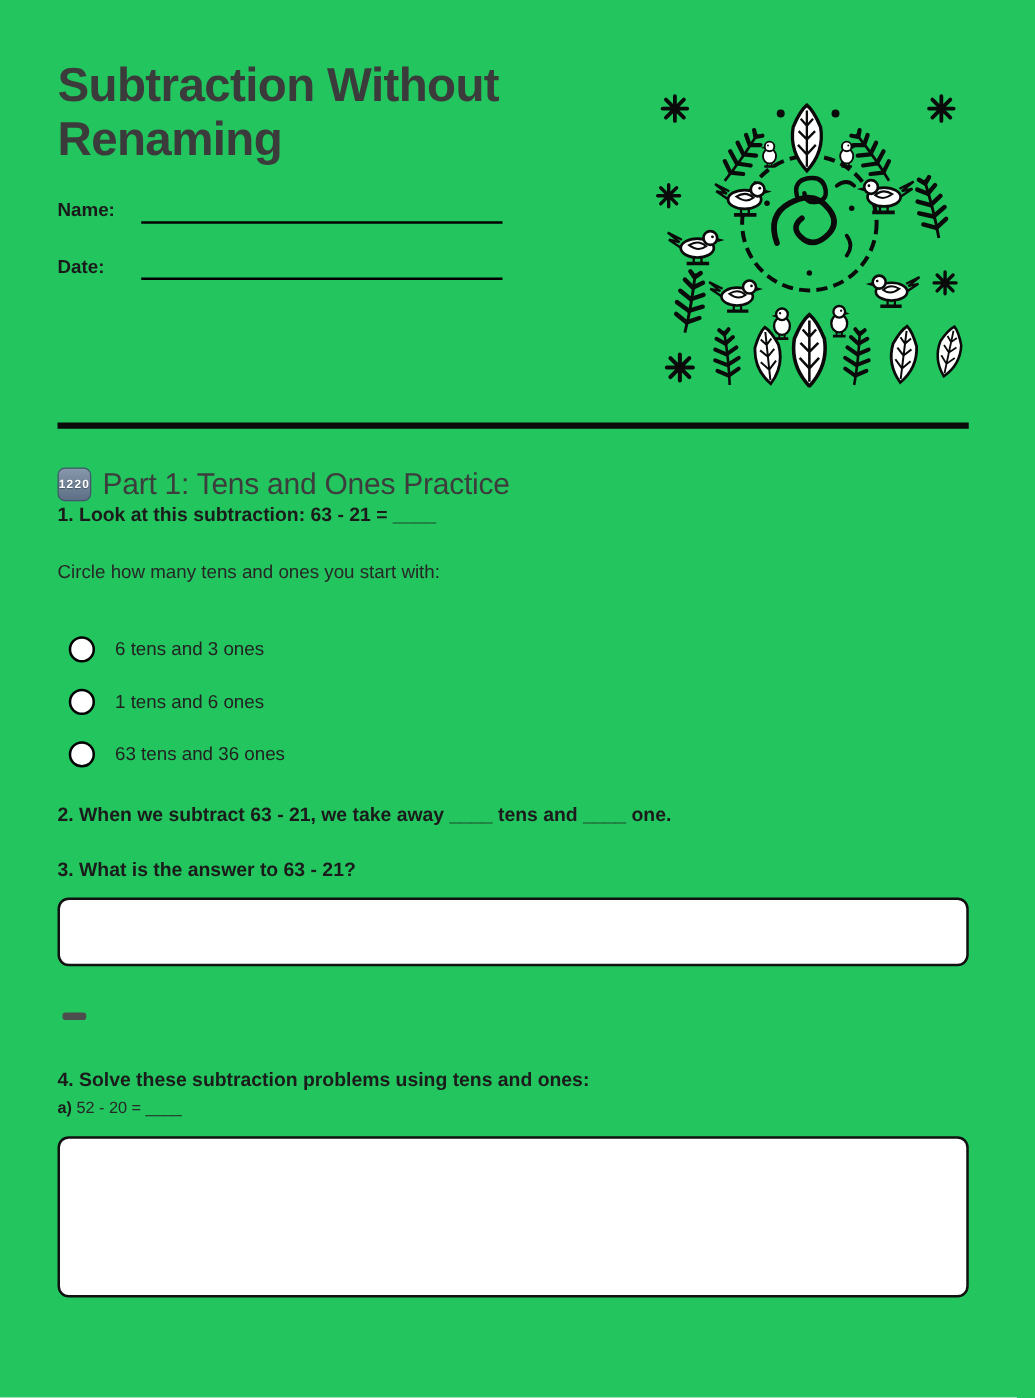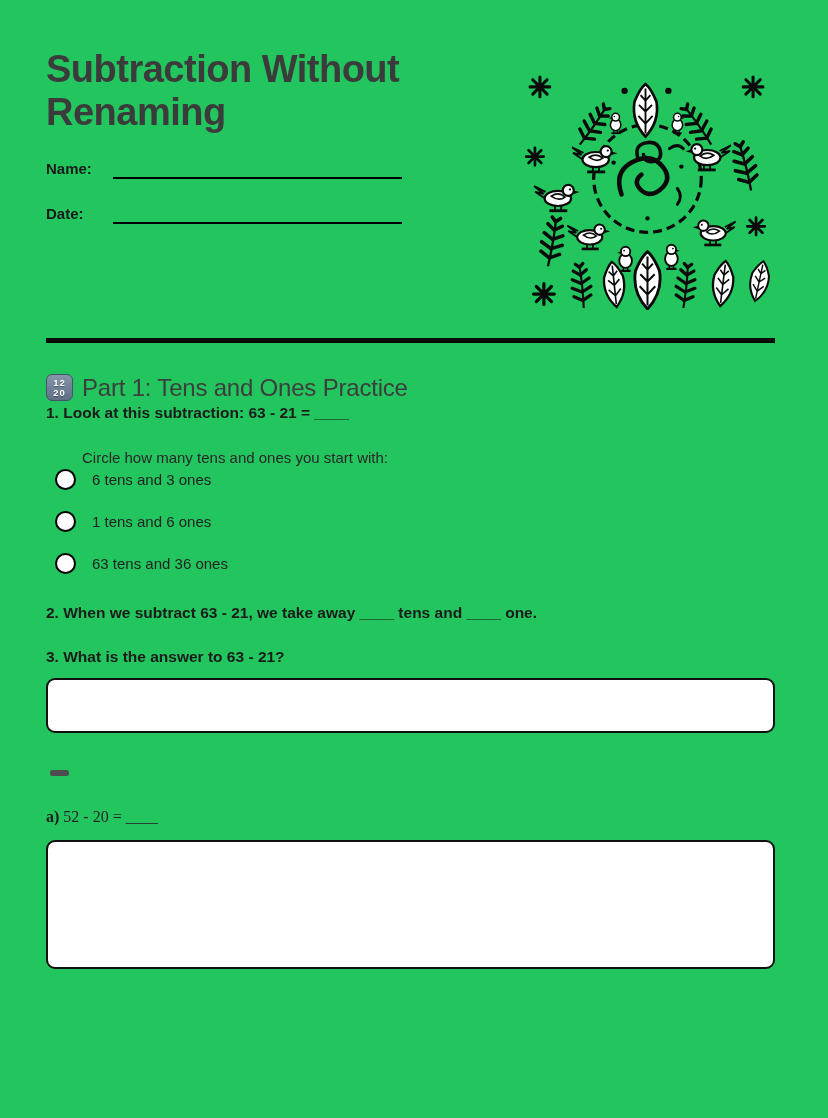--- a/index.html
+++ b/index.html
@@ -76,21 +76,20 @@
     color: #3d3d3d;
     letter-spacing: -0.2px;
     white-space: nowrap;
   }
   .keypad-icon {
     width: 27px; height: 27px;
     border-radius: 6px;
     background: linear-gradient(180deg, #8696ab 0%, #5d7085 100%);
     border: 1px solid #42556a;
     display: flex;
-    flex-direction: column;
     align-items: center;
     justify-content: center;
     line-height: 1;
   }
   .keypad-icon span {
     color: #fff;
     font-size: 9.5px;
     font-weight: 700;
     letter-spacing: 1px;
     line-height: 10px;
@@ -113,27 +112,27 @@
     color: #1b1b1b;
     line-height: 21px;
   }
   .q-regular {
     font-size: 15px;
     font-weight: 400;
     color: #272727;
     line-height: 21px;
   }
   .q1 { }
-  .instr { margin-top: 24px; margin-left: 36px; }
+  .instr { margin-top: 24px; }
   .q2 { margin-top: 27px; }
   .q3 { margin-top: 23px; }
   .q4 { margin-top: 27px; }
 
   
-  .options { }
+  .options { margin-top: 40px; }
   .option-row {
     display: flex;
     align-items: center;
     height: 23px;
     margin-bottom: 19px;
   }
   .radio-circle {
     width: 21px; height: 21px;
     border: 2.6px solid #000;
     border-radius: 50%;
@@ -151,21 +150,21 @@
   .answer-box {
     width: 729px;
     background: #fff;
     border: 2px solid #111;
     border-radius: 9px;
   }
   .answer-box.q3box { margin-top: 11px; height: 55px; }
   .answer-box.q4abox { margin-top: 13px; height: 129px; }
 
   
-  .prob-line { margin-top: 19px; font-size: 16px; line-height: 21px; font-family: Liberation Serif, serif; }
+  .prob-line { font-size: 13px; line-height: 21px; }
   .prob-line .prob-label { font-weight: 700; color: #1b1b1b; }
   .prob-line .prob-text { font-weight: 400; color: #272727; }
 </style>
 </head>
 <body>
 
 <div class="page">
 
   <svg class="deco" viewBox="0 0 260 254" xmlns="http://www.w3.org/2000/svg" aria-hidden="true">
     <defs>
@@ -292,20 +291,21 @@
   <div class="q-bold q3">3. What is the answer to 63 - 21?</div>
 
   <div class="answer-box q3box"></div>
 
   <div class="part-heading p2">
     <div class="minus-icon-box">
       <div class="minus-icon"></div>
     </div>
   </div>
 
+  <div class="q-bold q4">4. Solve these subtraction problems using tens and ones:</div>
 
   <div class="prob-line">
     <span class="prob-label">a)</span>
     <span class="prob-text"> 52 - 20 = ____</span>
   </div>
 
   <div class="answer-box q4abox"></div>
 
 </div>
 

